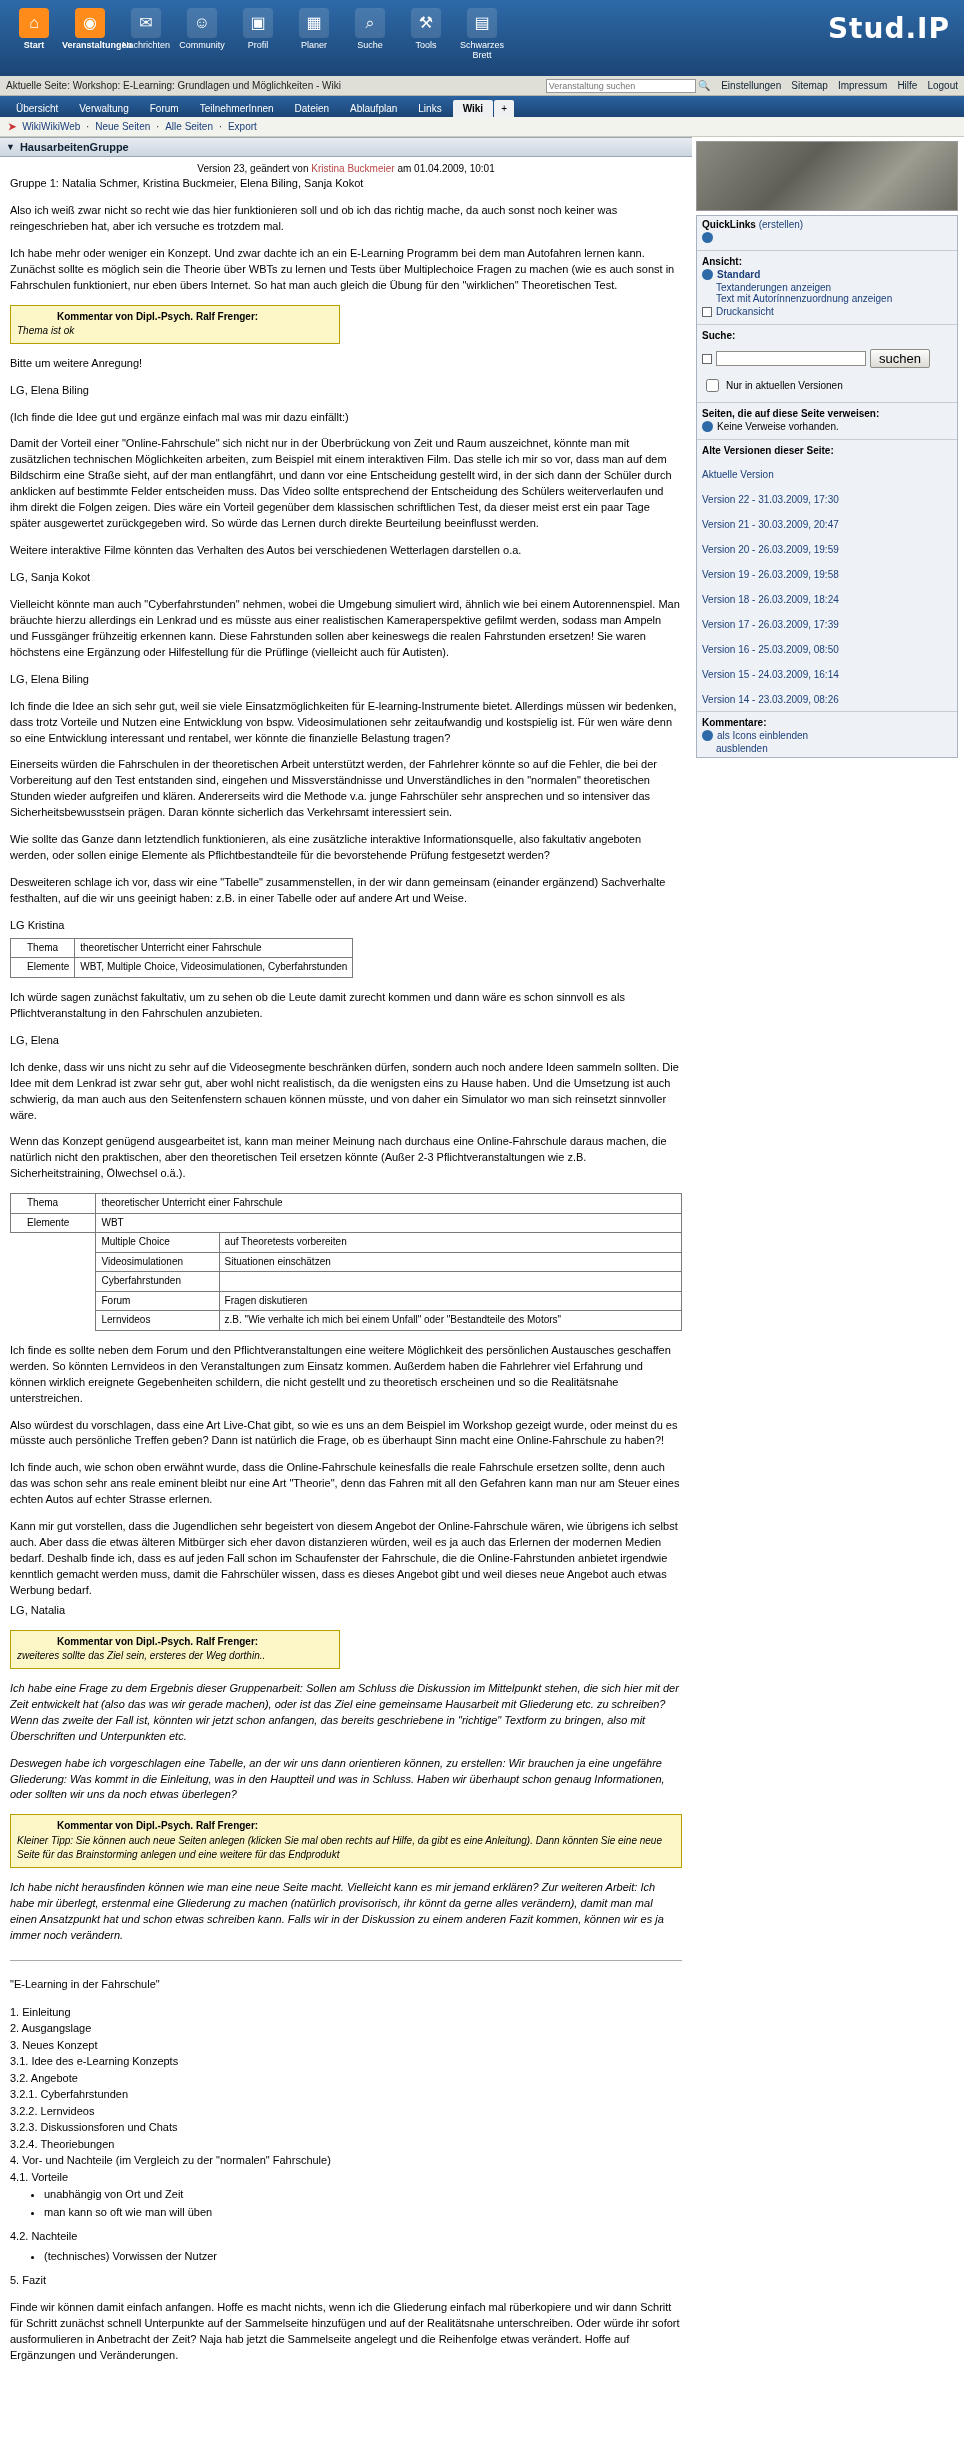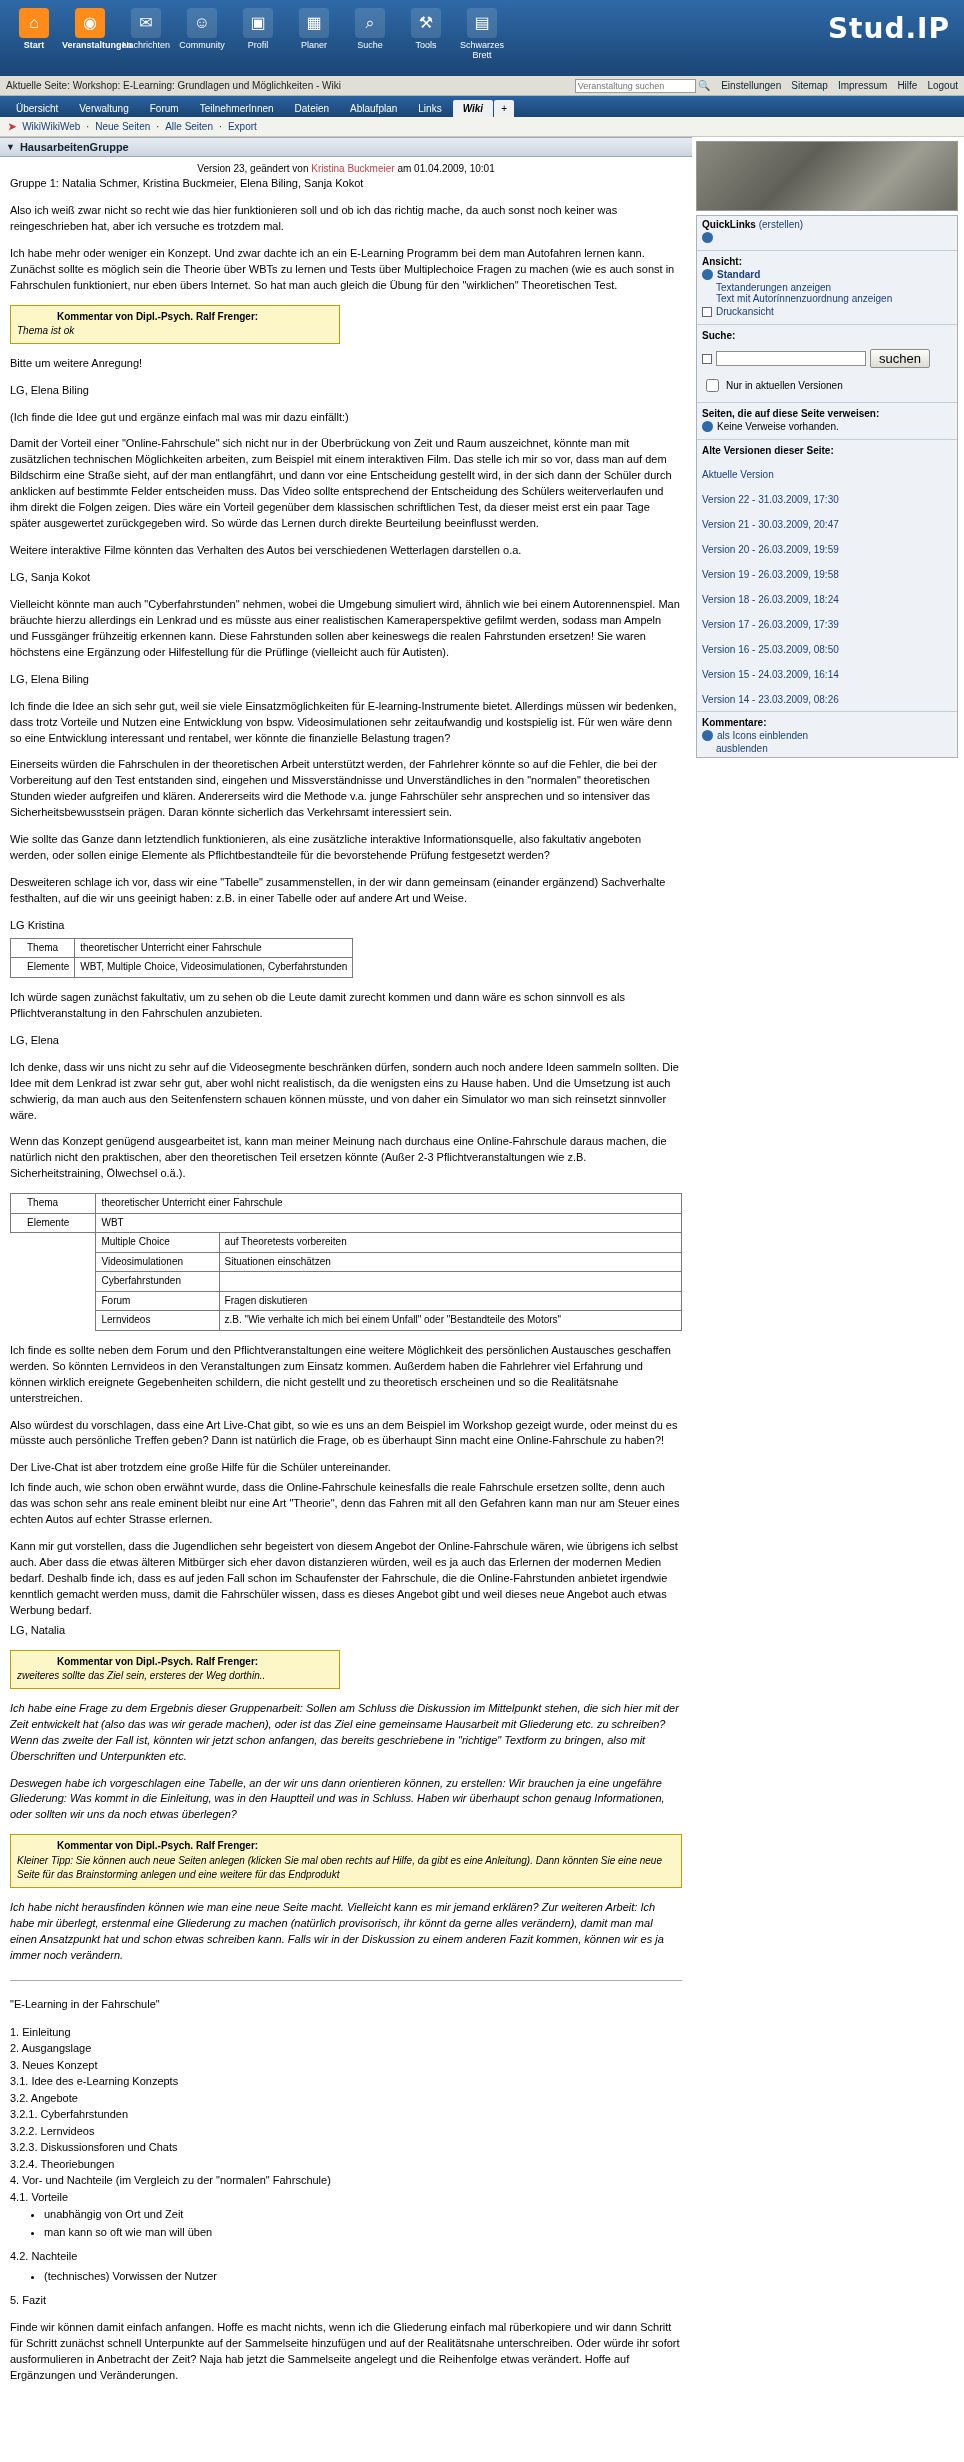--- a/index.html
+++ b/index.html
@@ -66,21 +66,21 @@
     font-size: 10px;
     padding: 0 6px;
     color: #222;
   }
   .subbar .crumb { white-space: nowrap; }
   .subbar .spacer { flex: 1; }
   .subbar .searchbox {
     display:flex; align-items:center; gap:3px; margin-right: 10px;
   }
   .subbar input.search {
-    width: 121px; height: 14px;
+    width: 150px; height: 14px;
     font-size: 9px;
     border: 1px solid #999;
     color: #888;
   }
   .subbar .links { display:flex; gap:10px; font-size:10px; }
   .subbar .links a { color:#123; text-decoration:none; }
 
   
   .tabsrow {
     background: #1f4e8c;
@@ -96,21 +96,20 @@
     font-size: 10px;
     padding: 3px 10px 3px 10px;
     cursor: pointer;
     white-space: nowrap;
   }
   .tab.active {
     background: #eef0f2;
     color: #000;
     font-weight: bold;
     border-radius: 2px 2px 0 0;
-    font-style: italic;
   }
   .tab.plus { background:#eef0f2; color:#000; padding: 3px 7px; border-radius:2px 2px 0 0;}
 
   
   .wikilinks {
     background: #f3f3ee;
     border-bottom: 1px solid #c9c9c0;
     font-size: 10px;
     padding: 4px 8px;
     color: #123;
@@ -398,21 +397,20 @@
         <tr>
           <td style="border:none"></td>
           <td>Lernvideos</td>
           <td>z.B. "Wie verhalte ich mich bei einem Unfall" oder "Bestandteile des Motors"</td>
         </tr>
       </tbody>
         </table>
 
       <p>Ich finde es sollte neben dem Forum und den Pflichtveranstaltungen eine weitere Möglichkeit des persönlichen Austausches geschaffen werden. So könnten Lernvideos in den Veranstaltungen zum Einsatz kommen. Außerdem haben die Fahrlehrer viel Erfahrung und können wirklich ereignete Gegebenheiten schildern, die nicht gestellt und zu theoretisch erscheinen und so die Realitätsnahe unterstreichen.</p>
       <p>Also würdest du vorschlagen, dass eine Art Live-Chat gibt, so wie es uns an dem Beispiel im Workshop gezeigt wurde, oder meinst du es müsste auch persönliche Treffen geben? Dann ist natürlich die Frage, ob es überhaupt Sinn macht eine Online-Fahrschule zu haben?!</p>
-      <p class="tight">Der Live-Chat ist aber trotzdem eine große Hilfe für die Schüler untereinander.</p>
       <p>Ich finde auch, wie schon oben erwähnt wurde, dass die Online-Fahrschule keinesfalls die reale Fahrschule ersetzen sollte, denn auch das was schon sehr ans reale eminent bleibt nur eine Art "Theorie", denn das Fahren mit all den Gefahren kann man nur am Steuer eines echten Autos auf echter Strasse erlernen.</p>
       <p class="tight">Kann mir gut vorstellen, dass die Jugendlichen sehr begeistert von diesem Angebot der Online-Fahrschule wären, wie übrigens ich selbst auch. Aber dass die etwas älteren Mitbürger sich eher davon distanzieren würden, weil es ja auch das Erlernen der modernen Medien bedarf. Deshalb finde ich, dass es auf jeden Fall schon im Schaufenster der Fahrschule, die die Online-Fahrstunden anbietet irgendwie kenntlich gemacht werden muss, damit die Fahrschüler wissen, dass es dieses Angebot gibt und weil dieses neue Angebot auch etwas Werbung bedarf.</p>
       <p>LG, Natalia</p>
 
       <div class="comment">
         <div class="chead">Kommentar von Dipl.-Psych. Ralf Frenger:</div>
         <div class="cbody">zweiteres sollte das Ziel sein, ersteres der Weg dorthin..</div>
       </div>
 
       <p class="italic">Ich habe eine Frage zu dem Ergebnis dieser Gruppenarbeit: Sollen am Schluss die Diskussion im Mittelpunkt stehen, die sich hier mit der Zeit entwickelt hat (also das was wir gerade machen), oder ist das Ziel eine gemeinsame Hausarbeit mit Gliederung etc. zu schreiben? Wenn das zweite der Fall ist, könnten wir jetzt schon anfangen, das bereits geschriebene in "richtige" Textform zu bringen, also mit Überschriften und Unterpunkten etc.</p>

